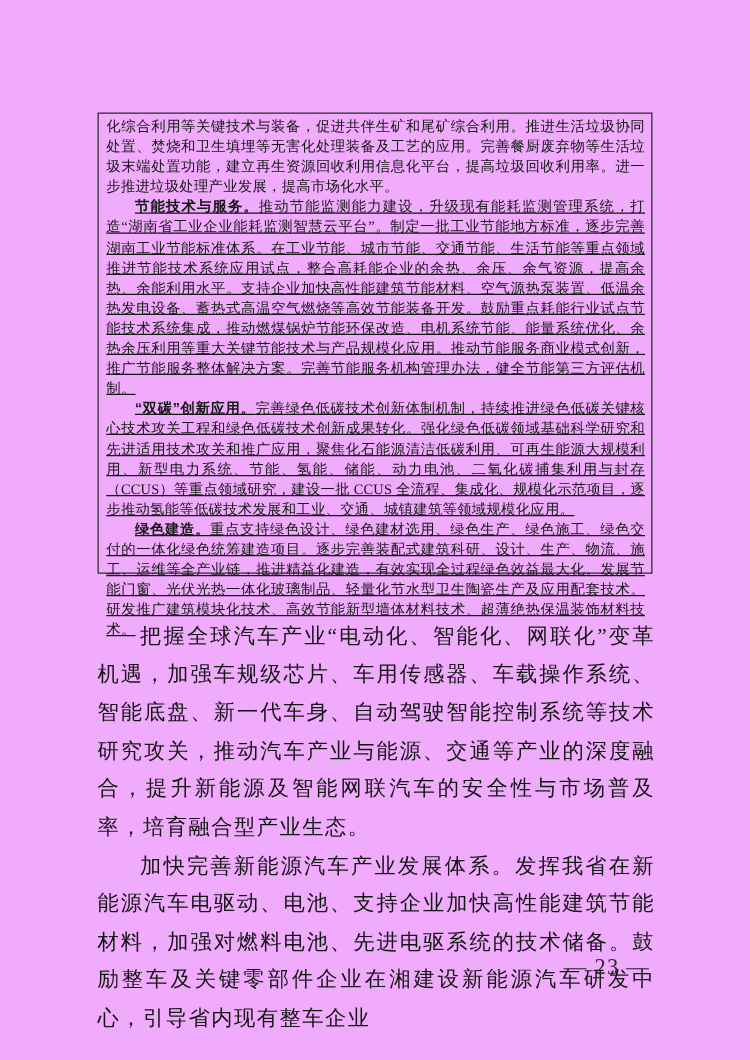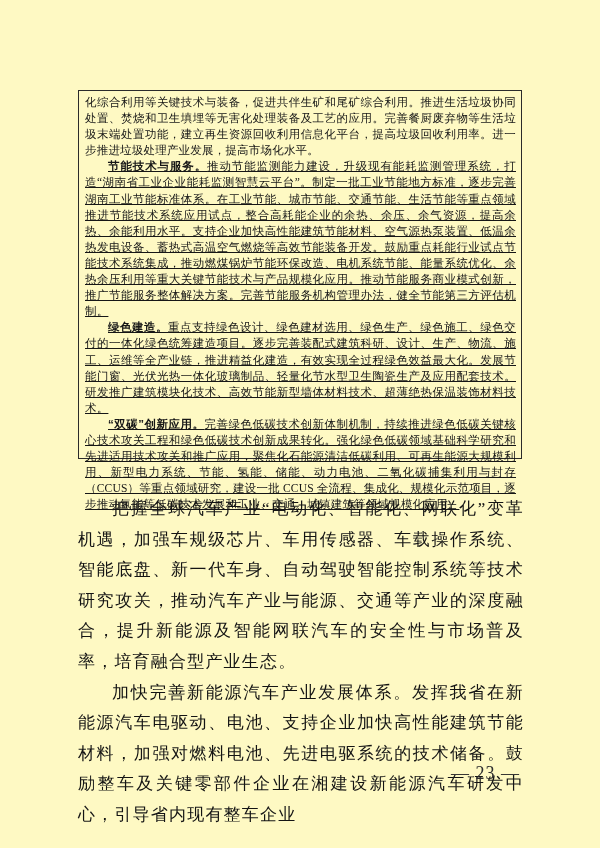--- a/index.html
+++ b/index.html
@@ -4,21 +4,21 @@
 <style>
   html,body{margin:0;padding:0;}
   body{
     width:600px;height:848px;
     background:#f4f4f4;
     font-family:"Liberation Serif","DejaVu Serif",serif;
   }
   .page{
     position:relative;
     width:600px;height:848px;
-    background:#fef9c3;
+    background:#f0abfc;
     overflow:hidden;
     color:#111111;
   }
   
   .excerpt-box{
     position:absolute;
     left:78px;top:90px;
     width:444px;height:369px;
     box-sizing:border-box;
     border:1px solid #2b2b2b;
@@ -68,22 +68,22 @@
   }
 </style>
 </head>
 <body>
 
 <div class="page">
 
   <div class="excerpt-box">
     <p><span>化综合利用等关键技术与装备，促进共伴生矿和尾矿综合利用。推进生活垃圾协同处置、焚烧和卫生填埋等无害化处理装备及工艺的应用。完善餐厨废弃物等生活垃圾末端处置功能，建立再生资源回收利用信息化平台，提高垃圾回收利用率。进一步推进垃圾处理产业发展，提高市场化水平。</span></p>
     <p class="indent"><b>节能技术与服务。</b><span>推动节能监测能力建设，升级现有能耗监测管理系统，打造“湖南省工业企业能耗监测智慧云平台”。制定一批工业节能地方标准，逐步完善湖南工业节能标准体系。在工业节能、城市节能、交通节能、生活节能等重点领域推进节能技术系统应用试点，整合高耗能企业的余热、余压、余气资源，提高余热、余能利用水平。支持企业加快高性能建筑节能材料、空气源热泵装置、低温余热发电设备、蓄热式高温空气燃烧等高效节能装备开发。鼓励重点耗能行业试点节能技术系统集成，推动燃煤锅炉节能环保改造、电机系统节能、能量系统优化、余热余压利用等重大关键节能技术与产品规模化应用。推动节能服务商业模式创新，推广节能服务整体解决方案。完善节能服务机构管理办法，健全节能第三方评估机制。</span></p>
+    <p class="indent"><b>“双碳”创新应用。</b><span>完善绿色低碳技术创新体制机制，持续推进绿色低碳关键核心技术攻关工程和绿色低碳技术创新成果转化。强化绿色低碳领域基础科学研究和先进适用技术攻关和推广应用，聚焦化石能源清洁低碳利用、可再生能源大规模利用、新型电力系统、节能、氢能、储能、动力电池、二氧化碳捕集利用与封存（CCUS）等重点领域研究，建设一批 CCUS 全流程、集成化、规模化示范项目，逐步推动氢能等低碳技术发展和工业、交通、城镇建筑等领域规模化应用。</span></p>
     <p class="indent"><b>绿色建造。</b><span>重点支持绿色设计、绿色建材选用、绿色生产、绿色施工、绿色交付的一体化绿色统筹建造项目。逐步完善装配式建筑科研、设计、生产、物流、施工、运维等全产业链，推进精益化建造，有效实现全过程绿色效益最大化。发展节能门窗、光伏光热一体化玻璃制品、轻量化节水型卫生陶瓷生产及应用配套技术。研发推广建筑模块化技术、高效节能新型墙体材料技术、超薄绝热保温装饰材料技术。</span></p>
-    <p class="indent"><b>“双碳”创新应用。</b><span>完善绿色低碳技术创新体制机制，持续推进绿色低碳关键核心技术攻关工程和绿色低碳技术创新成果转化。强化绿色低碳领域基础科学研究和先进适用技术攻关和推广应用，聚焦化石能源清洁低碳利用、可再生能源大规模利用、新型电力系统、节能、氢能、储能、动力电池、二氧化碳捕集利用与封存（CCUS）等重点领域研究，建设一批 CCUS 全流程、集成化、规模化示范项目，逐步推动氢能等低碳技术发展和工业、交通、城镇建筑等领域规模化应用。</span></p>
   </div>
 
 
   <div class="body-text">
     <p>把握全球汽车产业“电动化、智能化、网联化”变革机遇，加强车规级芯片、车用传感器、车载操作系统、智能底盘、新一代车身、自动驾驶智能控制系统等技术研究攻关，推动汽车产业与能源、交通等产业的深度融合，提升新能源及智能网联汽车的安全性与市场普及率，培育融合型产业生态。</p>
     <p>加快完善新能源汽车产业发展体系。发挥我省在新能源汽车电驱动、电池、支持企业加快高性能建筑节能材料，加强对燃料电池、先进电驱系统的技术储备。鼓励整车及关键零部件企业在湘建设新能源汽车研发中心，引导省内现有整车企业</p>
   </div>
 
   <div class="page-number">— 23 —</div>
 

